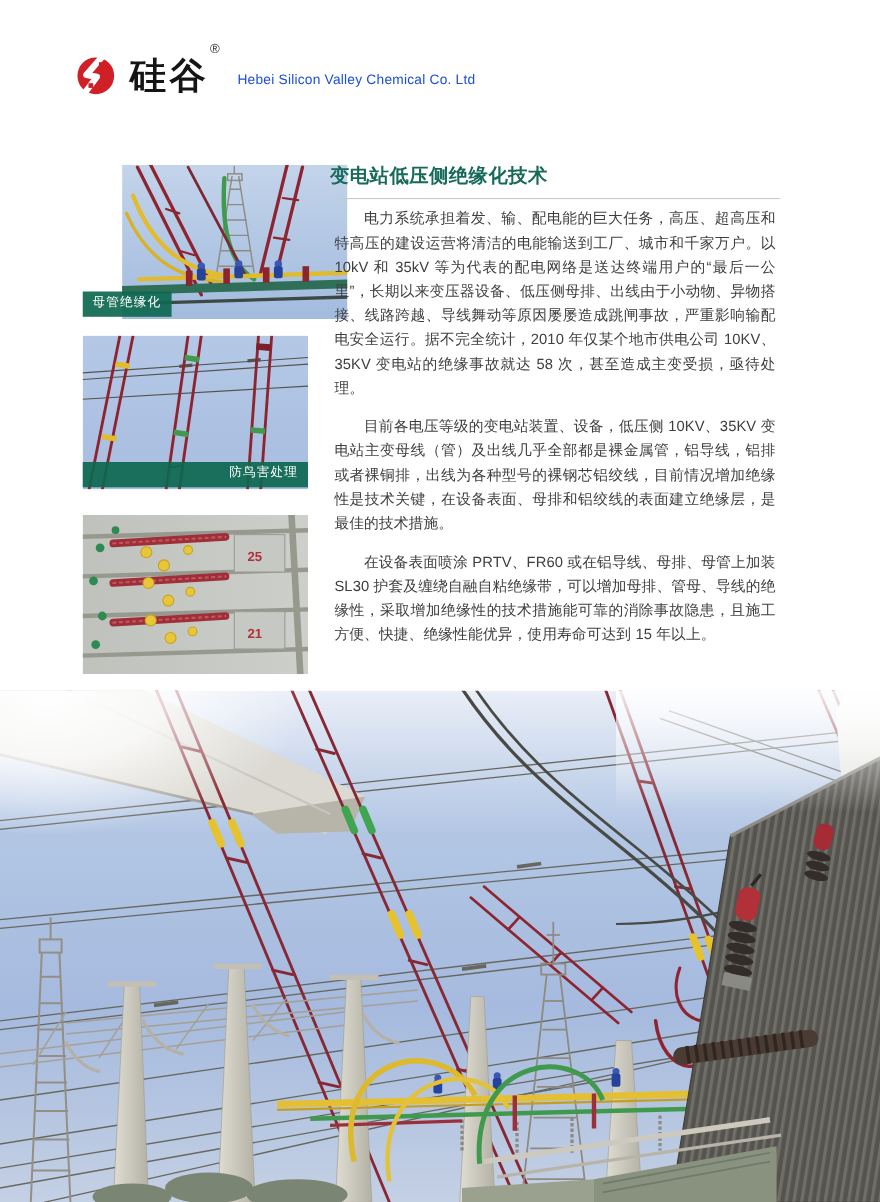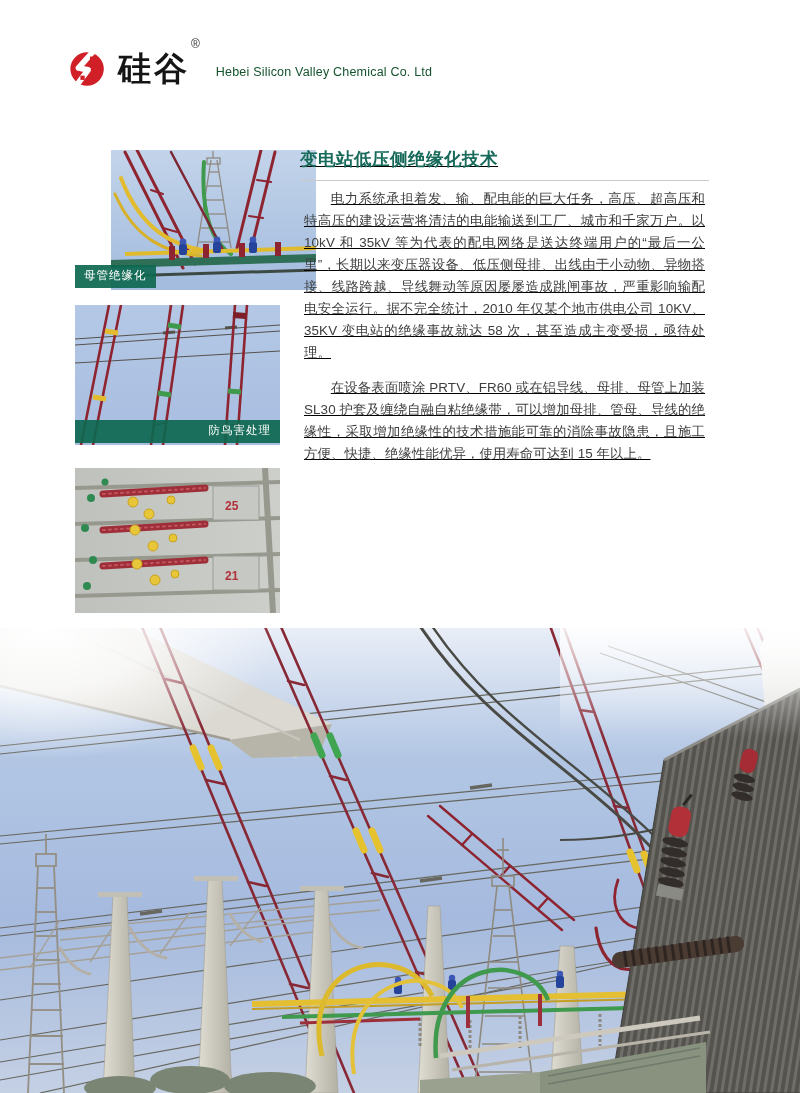--- a/index.html
+++ b/index.html
@@ -4,34 +4,34 @@
 <style>
   html,body{margin:0;padding:0;width:800px;height:1093px;background:#fff;overflow:hidden;
     font-family:"Liberation Sans","DejaVu Sans",sans-serif;}
   .page{position:relative;width:660px;height:1093px;background:#fff;}
 
   
   .logo-wrap{position:absolute;left:68px;top:42px;height:52px;display:flex;align-items:center;}
   .logo-emblem{width:42px;height:46px;flex:0 0 auto;}
   .logo-cn{font-size:33px;font-weight:900;color:#151515;letter-spacing:3px;margin-left:8px;line-height:1;}
   .logo-reg{font-size:12px;color:#333;vertical-align:top;position:relative;top:-14px;left:1px;font-weight:400;}
-  .logo-en{font-size:12.5px;color:#14532d;margin-left:14px;position:relative;top:4px;letter-spacing:.2px;}
+  .logo-en{font-size:12.5px;color:#1d4ed8;margin-left:14px;position:relative;top:4px;letter-spacing:.2px;}
 
   
   .photo{position:absolute;left:75px;width:205px;margin:0;overflow:hidden;}
   .photo svg{display:block;width:205px;}
   .fig1{top:150px;height:140px;padding-left:36px;}
   .fig2{top:305px;height:140px;}
   .fig3{top:468px;height:145px;}
   .photo figcaption{position:absolute;bottom:2px;left:0;color:#fff;font-size:11.5px;
     background:rgba(13,104,79,.92);padding:4px 9px 5px;line-height:1.2;letter-spacing:1px;}
   .cap-full figcaption{left:0;right:0;text-align:right;}
 
   
-  .article{position:absolute;left:300px;top:147px;width:409px;text-decoration:underline;}
+  .article{position:absolute;left:300px;top:147px;width:409px;}
   .article h1{margin:0;font-size:17.5px;font-weight:bold;color:#17695a;letter-spacing:.5px;}
   .article .rule{border:none;border-top:1px solid #c9c9c9;margin:9px 0 7px;}
   .article p{margin:0 4px 13px;font-size:13.4px;line-height:22px;color:#3e3e3e;
     text-align:justify;text-indent:2em;letter-spacing:.1px;}
 
   
   .hero{position:absolute;left:0;top:628px;width:800px;height:465px;}
   .hero svg{display:block;width:800px;height:465px;}
 </style>
 </head>
@@ -195,20 +195,21 @@
           <circle cx="12" cy="118" r="4"></circle>
         <circle cx="30" cy="14" r="3.5"></circle>
       </g>
     </svg>
   </figure>
 
   <div class="article">
     <h1>变电站低压侧绝缘化技术</h1>
     <hr class="rule">
     <p>电力系统承担着发、输、配电能的巨大任务，高压、超高压和特高压的建设运营将清洁的电能输送到工厂、城市和千家万户。以 10kV 和 35kV 等为代表的配电网络是送达终端用户的“最后一公里”，长期以来变压器设备、低压侧母排、出线由于小动物、异物搭接、线路跨越、导线舞动等原因屡屡造成跳闸事故，严重影响输配电安全运行。据不完全统计，2010 年仅某个地市供电公司 10KV、35KV 变电站的绝缘事故就达 58 次，甚至造成主变受损，亟待处理。</p>
+    <p>目前各电压等级的变电站装置、设备，低压侧 10KV、35KV 变电站主变母线（管）及出线几乎全部都是裸金属管，铝导线，铝排或者裸铜排，出线为各种型号的裸钢芯铝绞线，目前情况增加绝缘性是技术关键，在设备表面、母排和铝绞线的表面建立绝缘层，是最佳的技术措施。</p>
     <p>在设备表面喷涂 PRTV、FR60 或在铝导线、母排、母管上加装 SL30 护套及缠绕自融自粘绝缘带，可以增加母排、管母、导线的绝缘性，采取增加绝缘性的技术措施能可靠的消除事故隐患，且施工方便、快捷、绝缘性能优异，使用寿命可达到 15 年以上。</p>
   </div>
 
   <div class="hero">
     <svg viewBox="0 0 800 465" preserveAspectRatio="none">
       <defs>
         <linearGradient id="skyH" x1="0" y1="0" x2="0" y2="1">
           <stop offset="0" stop-color="#e9eef7"></stop>
             <stop offset="0.28" stop-color="#b2c6e4"></stop>
           <stop offset="0.62" stop-color="#a5bade"></stop>

